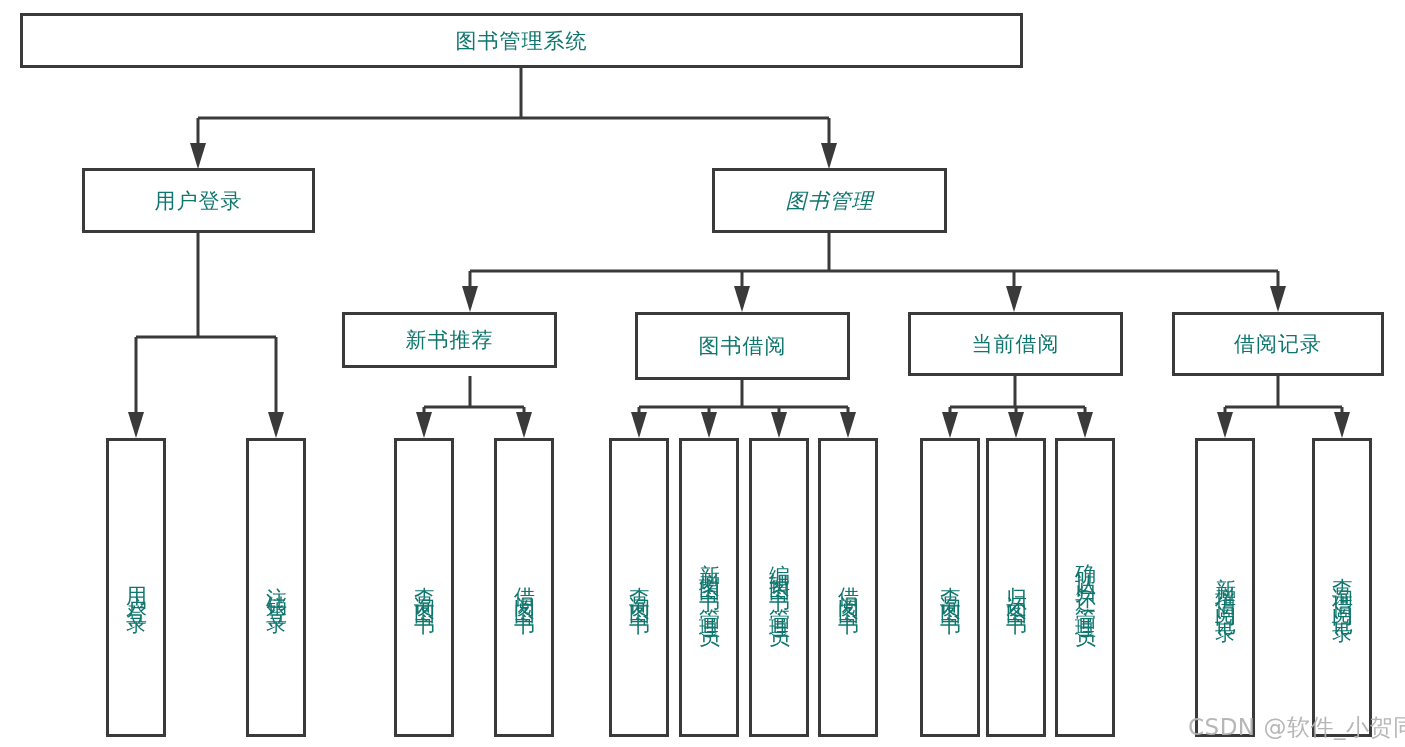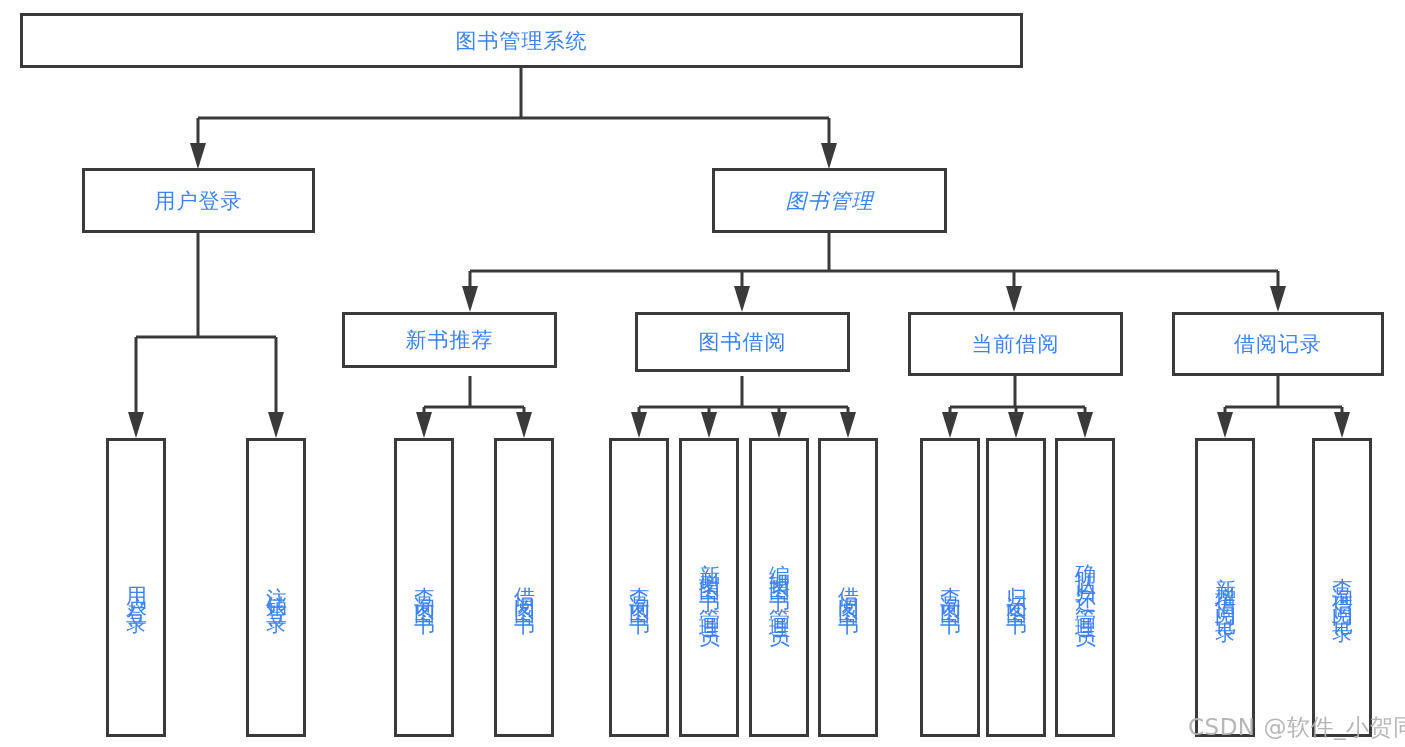--- a/index.html
+++ b/index.html
@@ -19,21 +19,21 @@
   }
   .node {
     position: absolute;
     box-sizing: border-box;
     background: #ffffff;
     border: 3px solid #3a3a3a;
     display: flex;
     align-items: center;
     justify-content: center;
     z-index: 2;
-    color: #3b82f6;
+    color: #0f766e;
   }
   .node .hlabel {
     font-size: 21px;
     letter-spacing: 1px;
     white-space: nowrap;
   }
   .leaf .vlabel {
     writing-mode: vertical-rl;
     text-orientation: mixed;
     font-size: 21px;
@@ -96,21 +96,21 @@
   <div class="node" style="left:82px; top:168px; width:233px; height:65px;">
     <span class="hlabel">用户登录</span>
   </div>
   <div class="node" style="left:712px; top:168px; width:235px; height:65px;font-style:italic;">
     <span class="hlabel">图书管理</span>
   </div>
 
   <div class="node" style="left:342px; top:312px; width:215px; height:56px;">
     <span class="hlabel">新书推荐</span>
   </div>
-  <div class="node" style="left:635px; top:312px; width:215px; height:60px;">
+  <div class="node" style="left:635px; top:312px; width:215px; height:68px;">
     <span class="hlabel">图书借阅</span>
   </div>
   <div class="node" style="left:908px; top:312px; width:215px; height:64px;">
     <span class="hlabel">当前借阅</span>
   </div>
   <div class="node" style="left:1172px; top:312px; width:212px; height:64px;">
     <span class="hlabel">借阅记录</span>
   </div>
 
   <div class="node leaf" style="left:106px; top:438px; width:60px; height:299px;">

